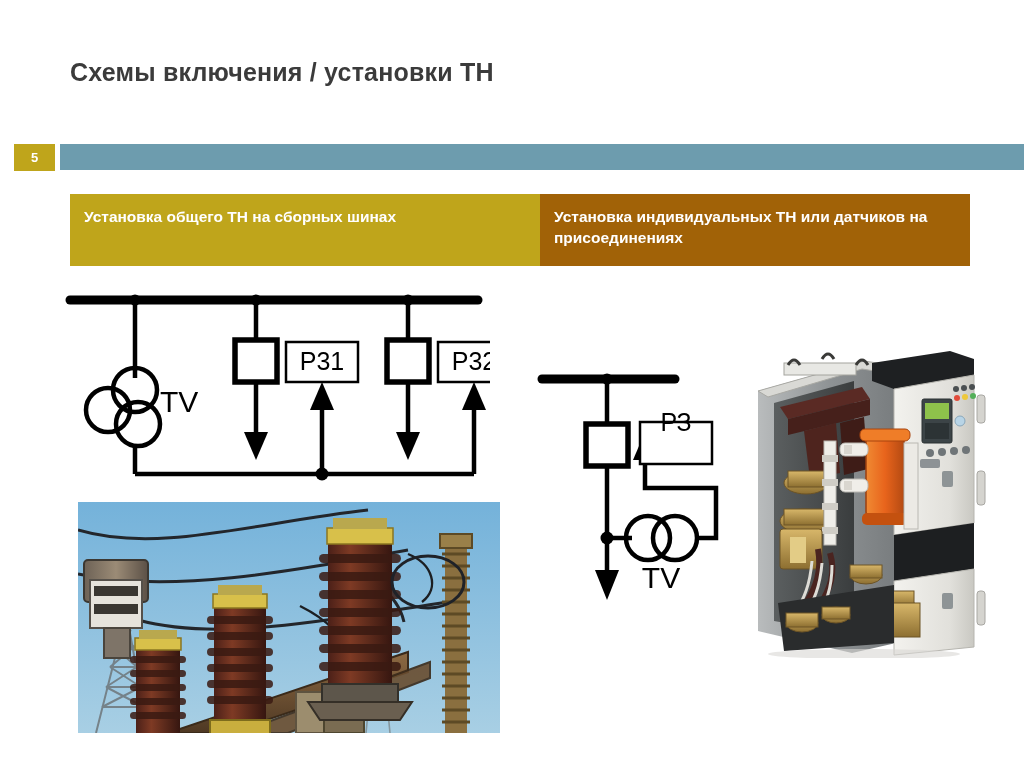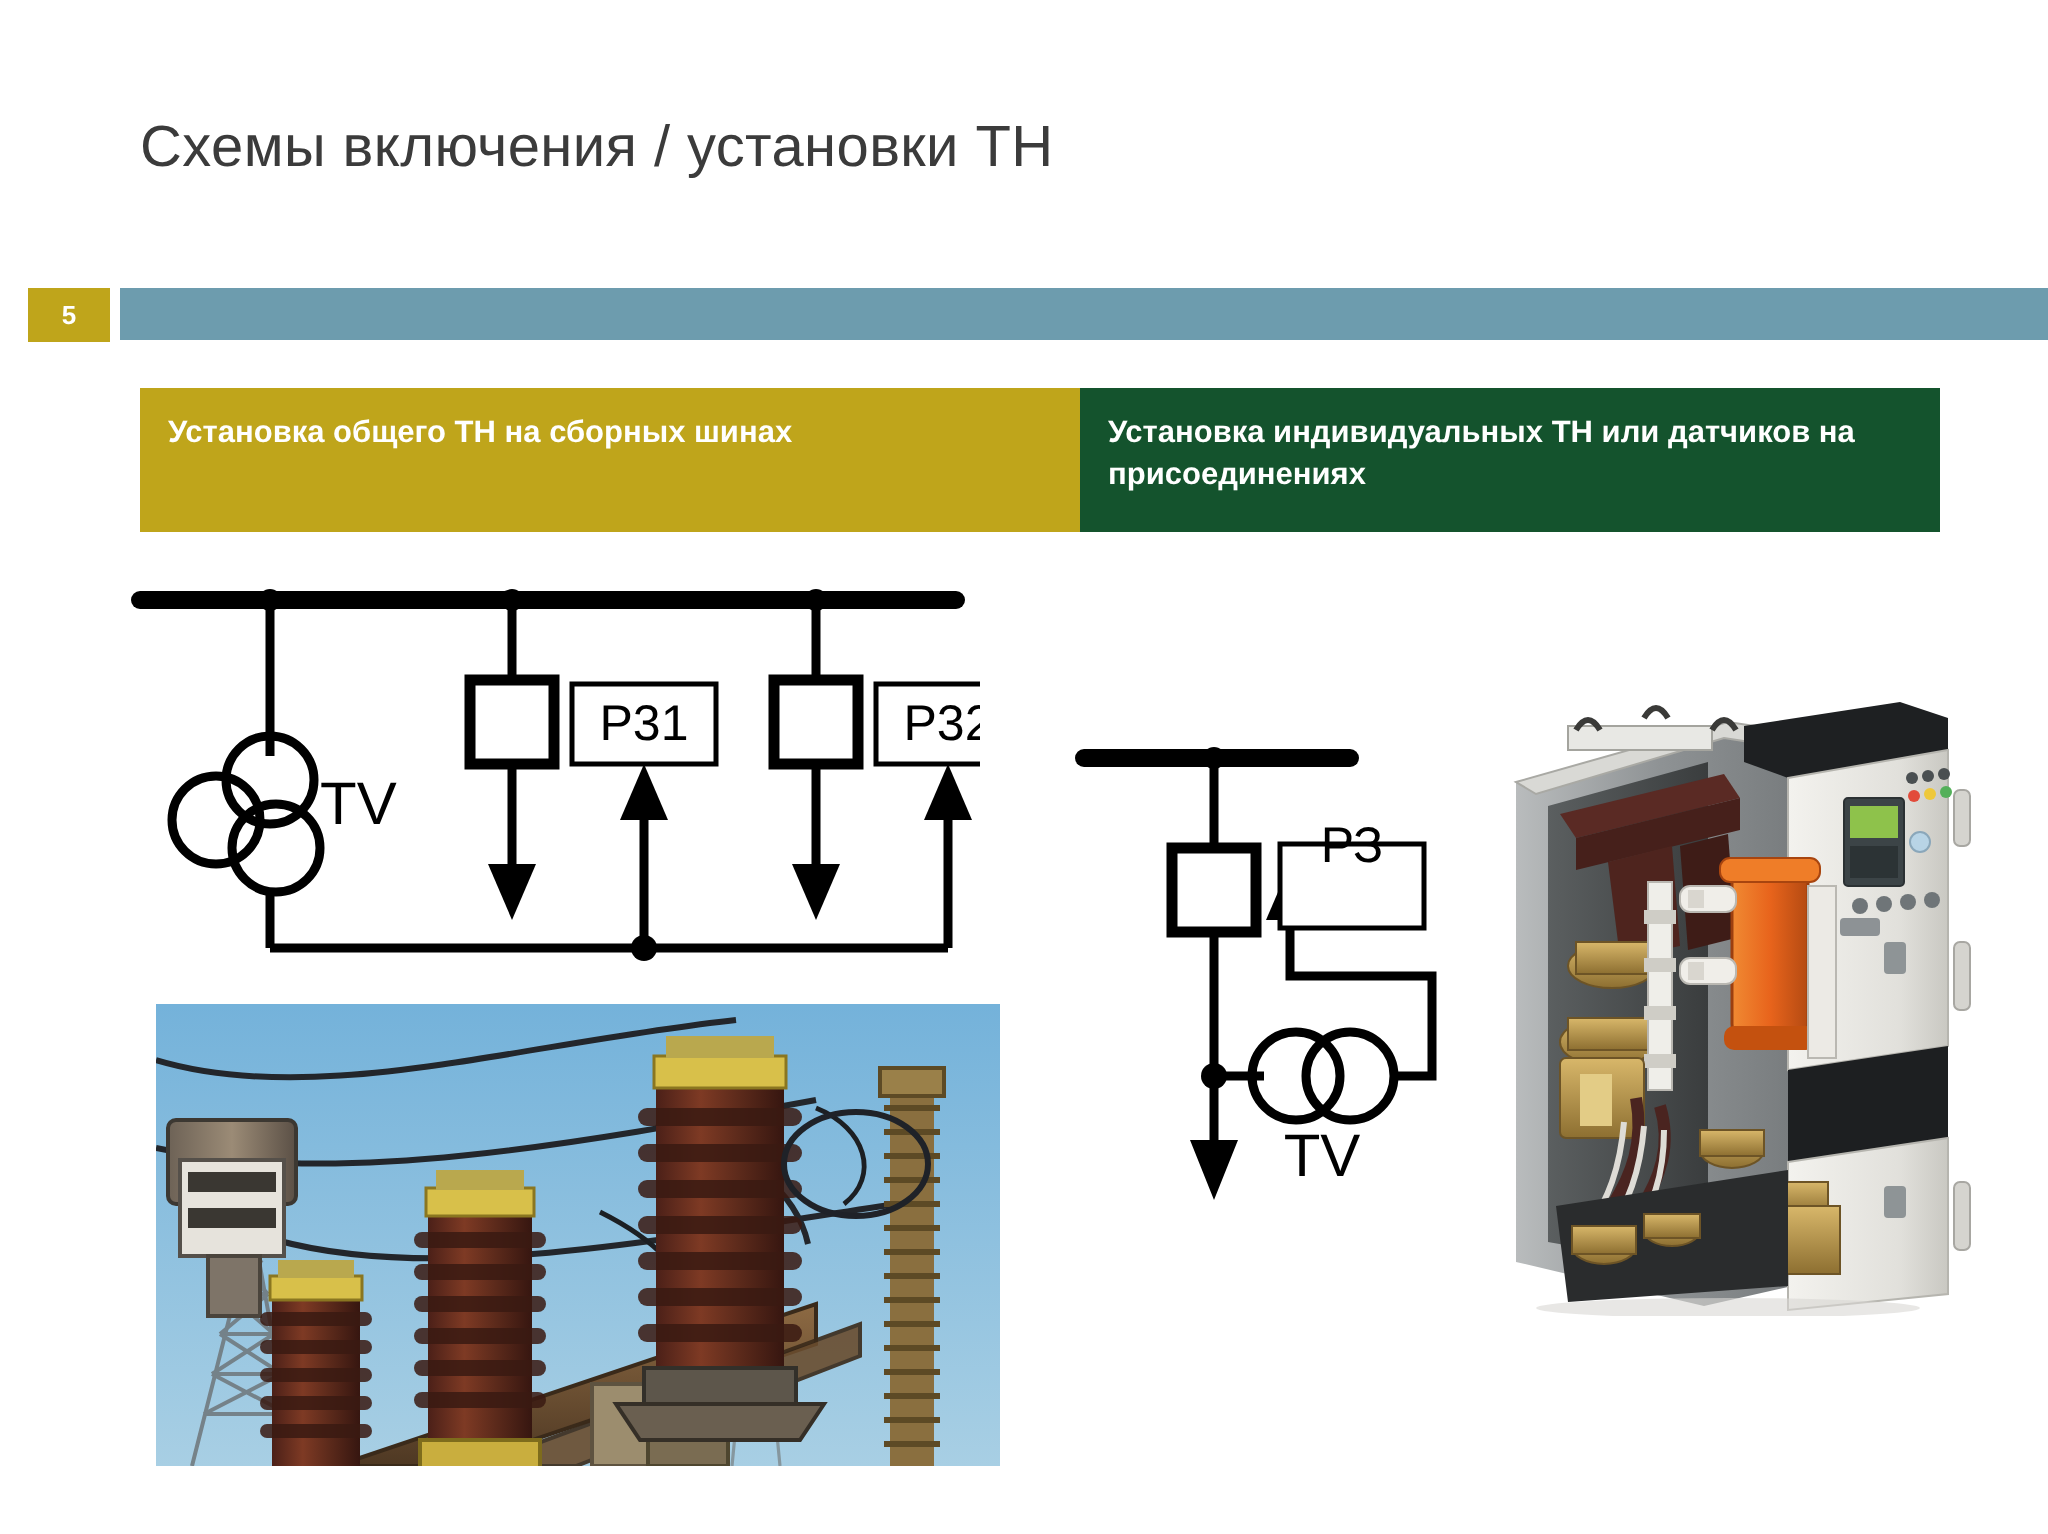--- a/index.html
+++ b/index.html
@@ -8,21 +8,21 @@
     background:#ffffff;
     font-family:"Liberation Sans", sans-serif;
     overflow:hidden;
     position:relative;
   }
   .slide{position:absolute;inset:0;background:#fff;}
 
   
   .slide-title{
     position:absolute;left:70px;top:58px;
-    font-size:29px;font-weight:normal;color:#3b3b3b;
+    font-size:25px;font-weight:bold;color:#3b3b3b;
     letter-spacing:.2px;white-space:nowrap;
   }
   .page-badge{
     position:absolute;left:14px;top:144px;width:41px;height:27px;
     background:#bfa51b;color:#ffffff;
     font-size:13px;font-weight:bold;
     display:flex;align-items:center;justify-content:center;
   }
   .header-rule{
     position:absolute;left:60px;top:144px;right:0;height:26px;
@@ -30,21 +30,21 @@
   }
 
   
   .banner{
     position:absolute;
     color:#ffffff;font-weight:bold;font-size:15.5px;line-height:1.33;
     padding:13px 14px 13px 14px;
     box-sizing:border-box;
   }
   .banner-left{left:70px;top:194px;width:516px;height:72px;background:#bfa51b;}
-  .banner-right{left:540px;top:194px;width:430px;height:72px;background:#14532d;}
+  .banner-right{left:540px;top:194px;width:430px;height:72px;background:#a16207;}
 
   
   .diagram{position:absolute;}
   .diagram svg{display:block;}
   #diagram-left{left:60px;top:282px;}
   #diagram-right{left:530px;top:360px;text-decoration:underline;}
 
   
   .photo{position:absolute;overflow:hidden;}
   #photo-substation{left:78px;top:502px;width:422px;height:231px;}

